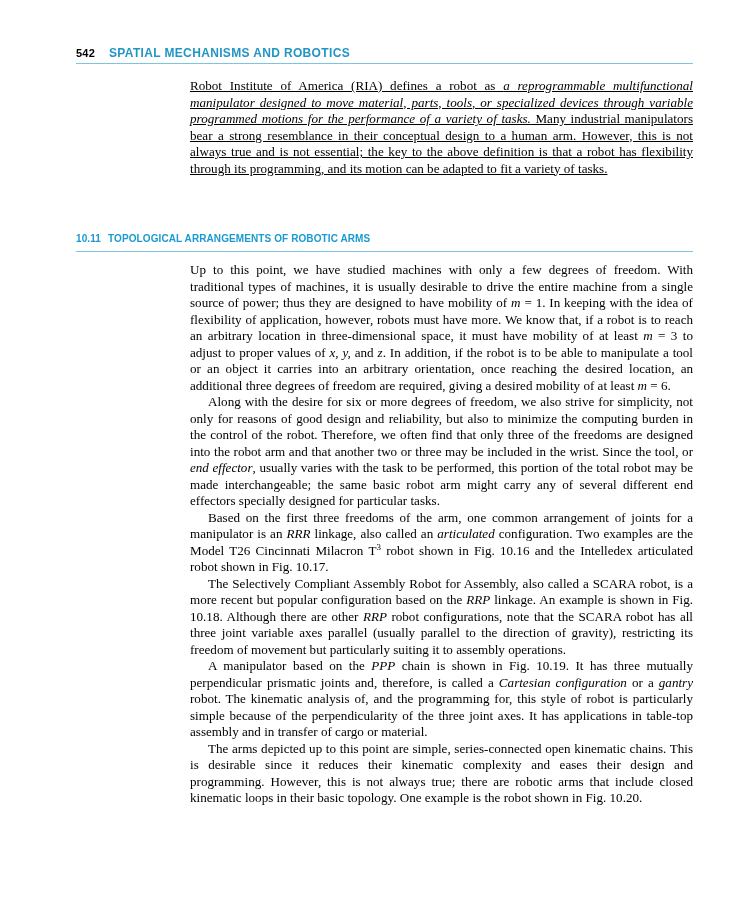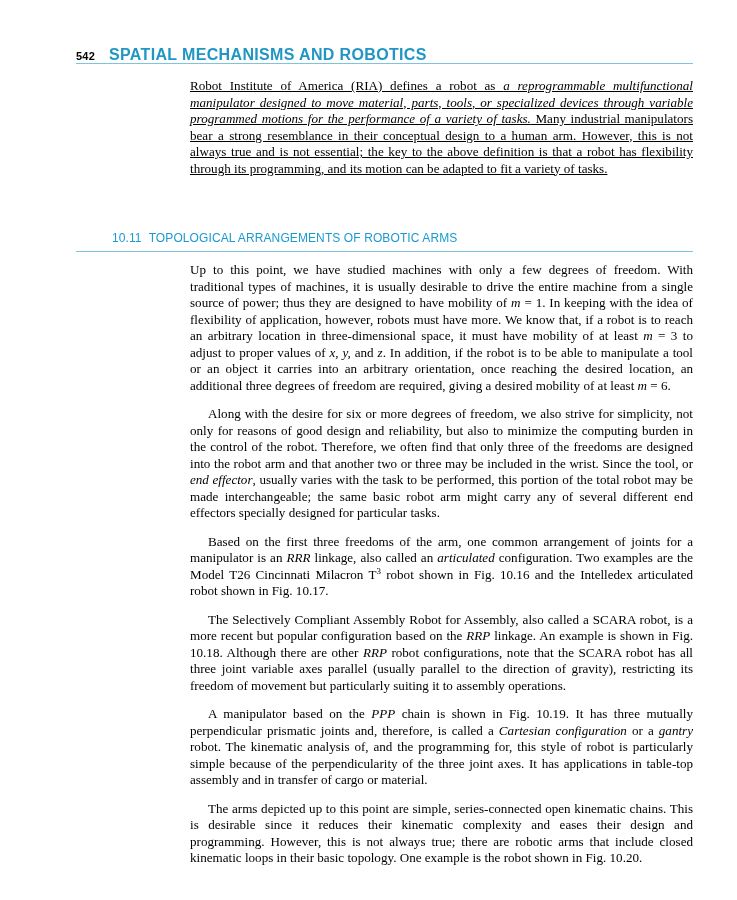--- a/index.html
+++ b/index.html
@@ -34,21 +34,21 @@
   .runhead .folio {
     font-family: "Liberation Sans", sans-serif;
     font-weight: bold;
     font-size: 11px;
     color: #000000;
     letter-spacing: 0.2px;
   }
   .runhead .rh-title {
     font-family: "Liberation Sans", sans-serif;
     font-weight: bold;
-    font-size: 16px;
+    font-size: 12px;
     color: #2196c4;
     letter-spacing: 0.35px;
   }
   .rule {
     position: absolute;
     left: 60px;
     width: 617px;
     height: 1px;
     background: #7fc4dd;
   }
@@ -61,38 +61,37 @@
     width: 503px;
   }
   p.body {
     margin: 0;
     font-size: 13.1px;
     line-height: 16.5px;
     text-align: justify;
     text-indent: 0;
     hyphens: auto;
   }
-  p.body + p.body { text-indent: 18px; margin-top: 12px; }
+  p.body + p.body { text-indent: 18px; margin-top: 0; }
   .it { font-style: italic; }
 
   
   .section-head {
     position: absolute;
     left: 60px;
     top: 228px;
     width: 617px;
   }
   .section-head .heading {
     font-family: "Liberation Sans", sans-serif;
-    font-weight: normal;
-    font-size: 12px;
+    font-weight: bold;
+    font-size: 10px;
     color: #1a9ad0;
     letter-spacing: 0.1px;
     white-space: nowrap;
-    margin-left: 36px;
   }
   .section-head .num { margin-right: 7px; }
   .rule.sec { top: 251px; }
 
   sup { font-size: 9px; vertical-align: super; line-height: 0; }
 </style>
 </head>
 <body>
 
 <div class="page">

